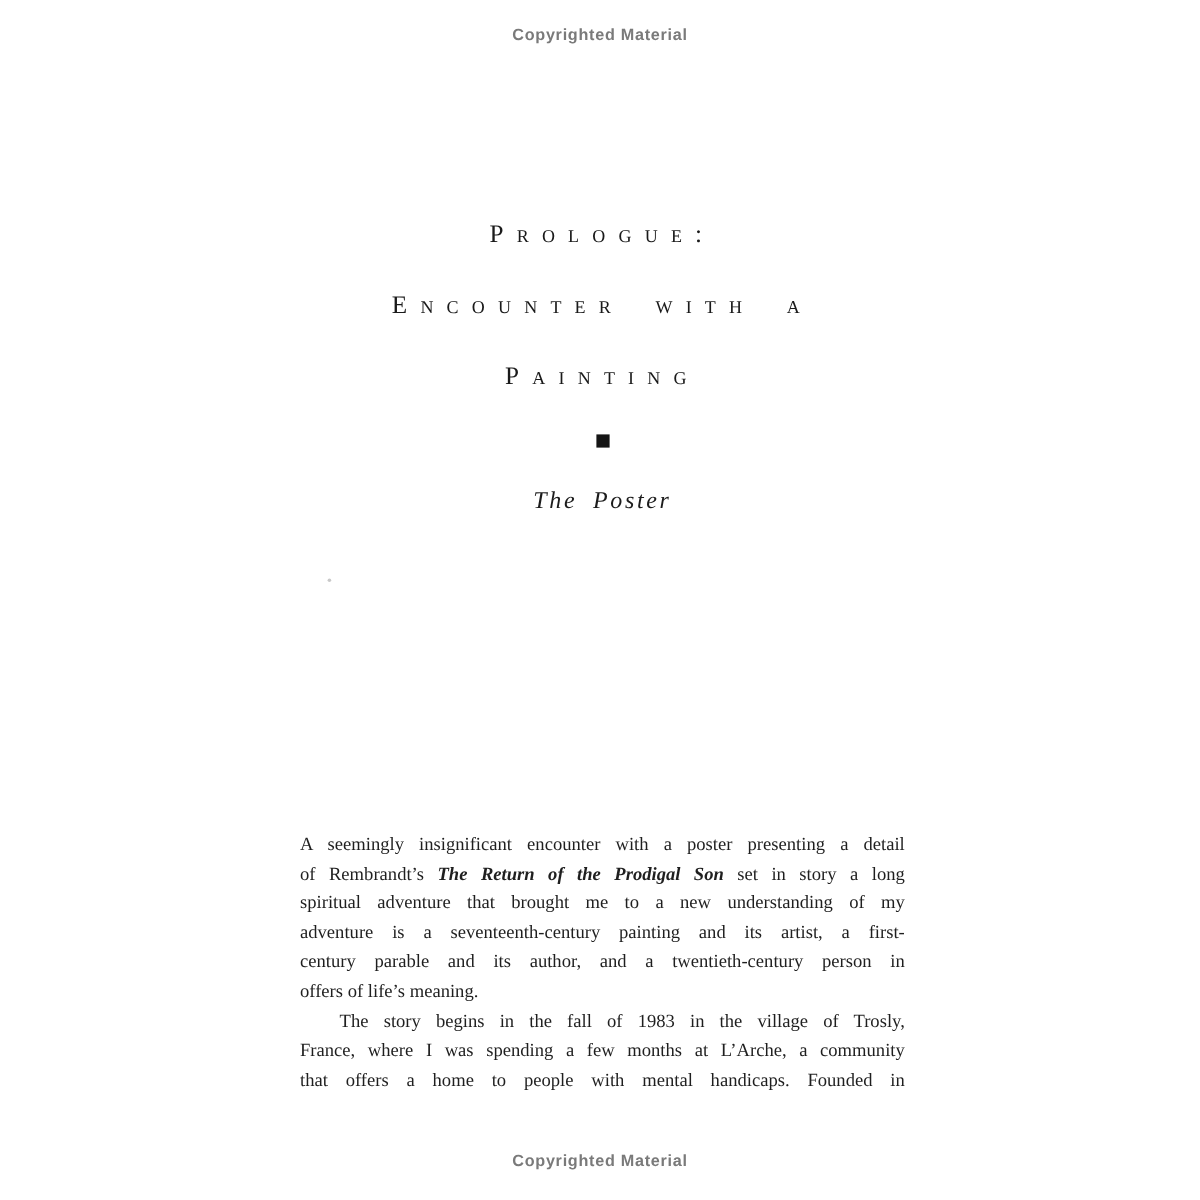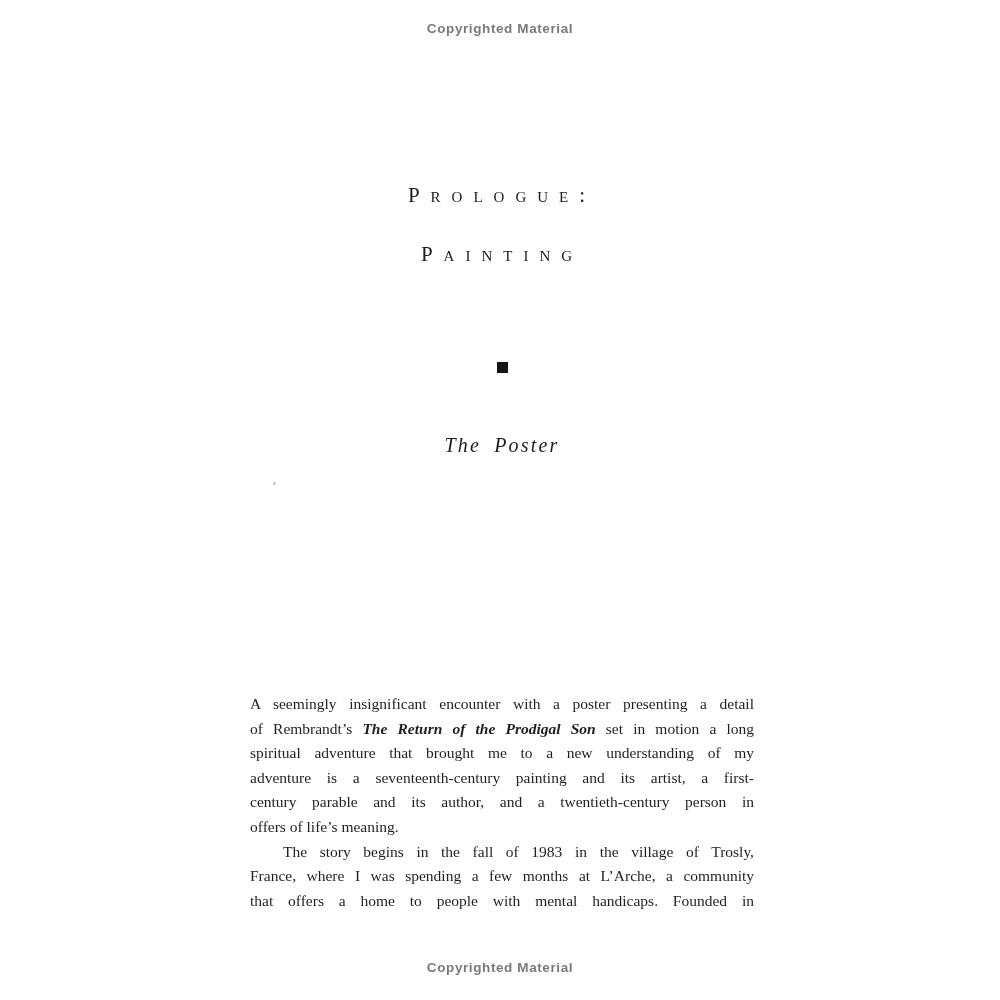--- a/index.html
+++ b/index.html
@@ -55,21 +55,20 @@
     position: absolute;
     top: 406px;
     left: 246px;
     width: 512px;
     text-align: center;
     font-style: italic;
     font-size: 20px;
     letter-spacing: 2.2px;
     word-spacing: 6px;
     color: #1c1c1c;
-    margin-top: 28px;
   }
   .speck {
     position: absolute;
     top: 482px;
     left: 273px;
     width: 3px;
     height: 3px;
     background: #c9c9c9;
     border-radius: 50%;
   }
@@ -97,32 +96,33 @@
 </style>
 </head>
 <body>
 
 <div class="page">
 
   <div class="copyright top">Copyrighted Material</div>
 
   <div class="title-block">
     <div>Prologue:</div>
+    <div>Encounter with a</div>
     <div>Painting</div>
   </div>
 
   <div class="ornament"></div>
 
   <div class="subtitle">The Poster</div>
 
   <div class="speck"></div>
 
   <div class="body-block">
     <div class="bodyline">A seemingly insignificant encounter with a poster presenting a detail</div>
-    <div class="bodyline"><span>of Rembrandt’s </span><span class="it">The Return of the Prodigal Son</span><span> set in motion a long</span></div>
+    <div class="bodyline"><span>of Rembrandt’s </span><span class="it">The Return of the Prodigal Son</span><span> set in story a long</span></div>
     <div class="bodyline">spiritual adventure that brought me to a new understanding of my</div>
     <div class="bodyline">adventure is a seventeenth-century painting and its artist, a first-</div>
     <div class="bodyline">century parable and its author, and a twentieth-century person in</div>
     <div class="bodyline lastline">offers of life’s meaning.</div>
     <div class="bodyline indent">The story begins in the fall of 1983 in the village of Trosly,</div>
     <div class="bodyline">France, where I was spending a few months at L’Arche, a community</div>
     <div class="bodyline">that offers a home to people with mental handicaps. Founded in</div>
   </div>
 
   <div class="copyright bottom">Copyrighted Material</div>

